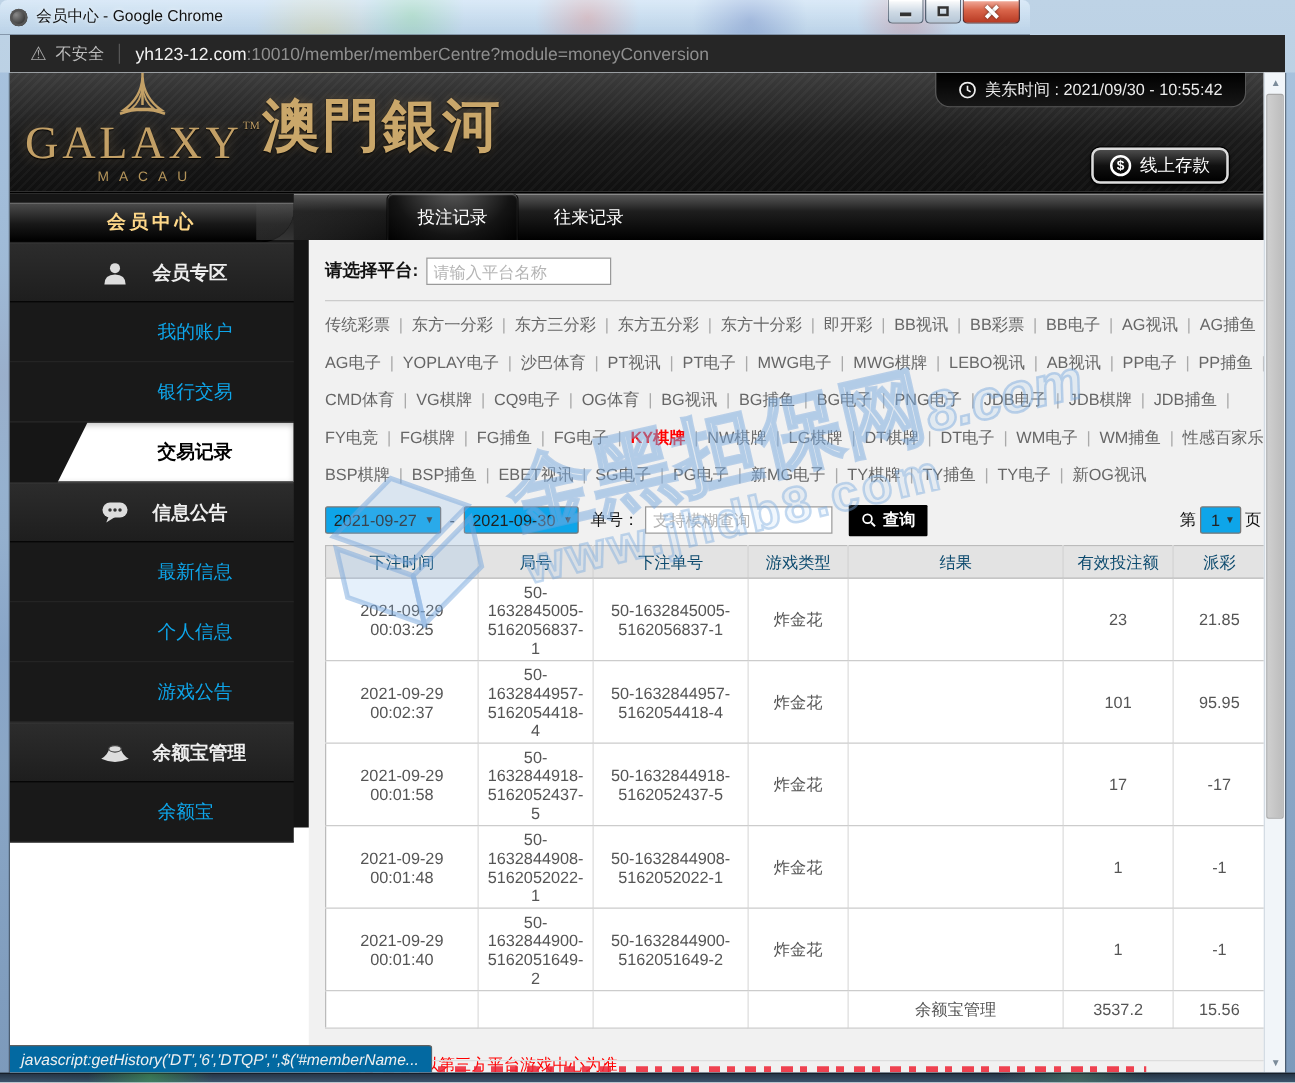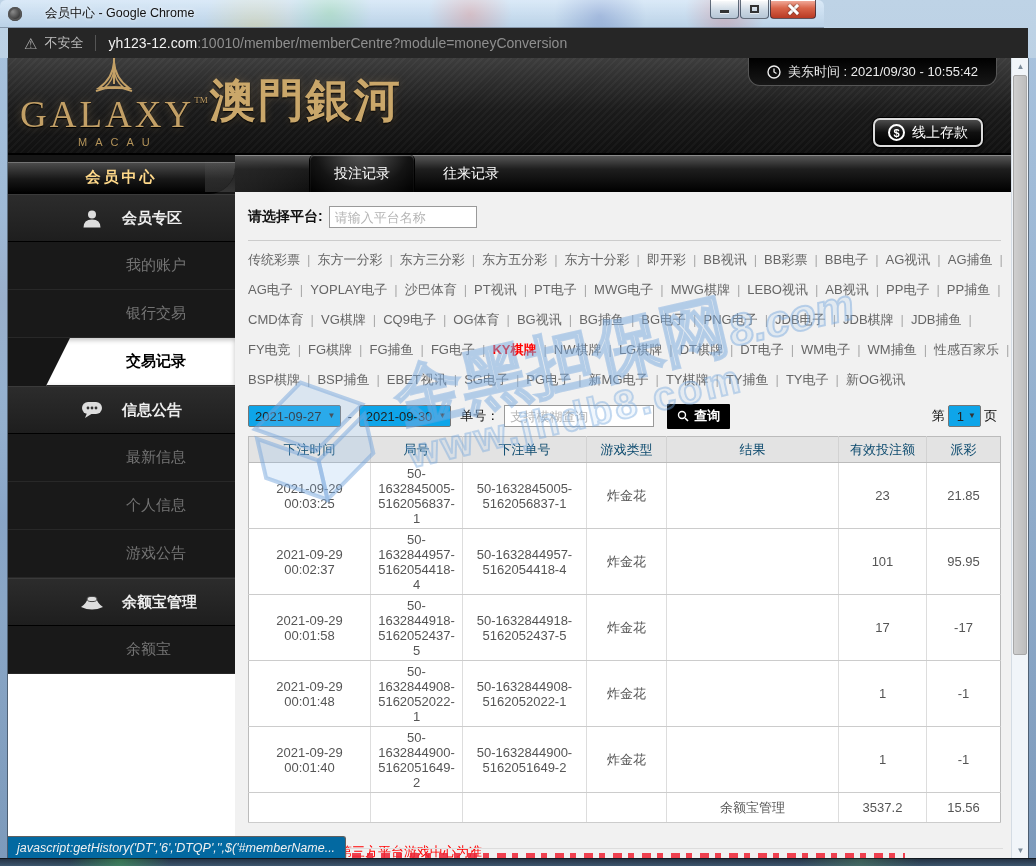--- a/index.html
+++ b/index.html
@@ -15,21 +15,21 @@
       radial-gradient(circle at 90px 858px, rgba(60,160,80,.6), transparent 70px),
       radial-gradient(circle at 880px 860px, rgba(70,120,90,.6), transparent 80px),
       radial-gradient(circle at 4px 300px, rgba(160,60,60,.55), transparent 90px),
       radial-gradient(circle at 4px 520px, rgba(60,90,170,.55), transparent 90px),
       linear-gradient(180deg,#bed3e6,#9db6cc); }
 
   
   .titlebar { position:absolute; left:0; top:0; width:824px; height:28px;
     background:linear-gradient(180deg, rgba(226,240,252,.78), rgba(186,210,232,.70));
     border-bottom:1px solid rgba(50,70,95,.5); border-radius:6px 6px 0 0;
-    display:flex; align-items:center; padding-left:8px;gap:16px; }
+    display:flex; align-items:center; padding-left:8px; }
   .favicon { width:14px; height:14px; border-radius:50%;
     background:radial-gradient(circle at 35% 35%, #8a8a8a, #2e2e2e 70%);
     box-shadow:inset 0 0 0 2px #555; margin-right:7px; flex:none; }
   .titletext { font-size:12.5px; color:#111; text-shadow:0 0 4px rgba(255,255,255,.95); white-space:nowrap; }
   .winbtns { position:absolute; right:8px; top:0; display:flex; }
   .wbtn { height:19px; border:1px solid rgba(20,35,55,.65); border-top:none;
     border-radius:0 0 4px 4px; display:flex; align-items:center; justify-content:center;
     background:linear-gradient(180deg,#fdfdfd,#cdd9e4 55%,#b6c6d6); box-shadow:inset 0 1px 0 #fff; cursor:pointer; }
   .wbtn + .wbtn { margin-left:1px; }
   .btn-min,.btn-max { width:29px; }
@@ -96,41 +96,41 @@
   
   .sidebar { width:227px; flex:none; background:#161616; padding-top:7px; }
   .side-title { height:32px; background:linear-gradient(180deg,#4e4e4e,#181818 55%,#000);
     border-bottom:1px solid #000; display:flex; align-items:center; justify-content:center;
     color:#ffd98a; font-size:15px; font-weight:bold; letter-spacing:3px;
     border-radius:0 0 26px 0; box-shadow:inset 0 1px 0 rgba(255,255,255,.22); }
   .s-section { height:48px; display:flex; align-items:center; padding-left:72px; gap:18px;
     background:linear-gradient(180deg,#2c2c2c,#1e1e1e); border-top:1px solid #3a3a3a; border-bottom:1px solid #000;
     color:#eee; font-size:15px; font-weight:bold; cursor:pointer; }
   .s-item { height:48px; display:flex; align-items:center; padding-left:118px;
-    background:#191919; border-bottom:1px solid #282828; color:#737373; font-size:15px; cursor:pointer; }
+    background:#191919; border-bottom:1px solid #282828; color:#0ea5e9; font-size:15px; cursor:pointer; }
   .s-item.active { background:#fff; color:#000; font-weight:bold;
     clip-path:polygon(62px 0, 100% 0, 100% 100%, 38px 100%, 62px 0);
     box-shadow:inset 0 2px 5px rgba(0,0,0,.25); }
   .s-icon { display:flex; width:24px; justify-content:center; }
 
   
   .maincol { width:776px; flex:none; position:relative; }
   .tabbar { height:37px; background:linear-gradient(180deg,#5a5a5a 0%,#1e1e1e 38%,#000 100%);
     position:relative; box-shadow:inset 0 1px 0 rgba(255,255,255,.3); }
   .tabbar::before { content:""; position:absolute; left:-30px; top:0; width:180px; height:37px;
     background:radial-gradient(ellipse at 0% 150%, rgba(255,255,255,.22), transparent 65%); }
   .tab { position:absolute; top:0; height:37px; display:flex; align-items:center; justify-content:center;
     color:#fff; font-size:14px; font-weight:normal; cursor:pointer; }
   .tab-active { left:74px; width:106px;
     background:radial-gradient(ellipse at 50% -20%, #616161, #141414 65%, #000);
     border-left:1px solid #000; border-right:1px solid #000; border-radius:5px 5px 0 0;
     box-shadow:inset 0 1px 1px rgba(255,255,255,.4); }
   .tab-plain { left:186px; width:100px; }
 
-  .panel { position:absolute; left:0; top:37px; width:776px; height:666px; background:#f1f1f1;
+  .panel { position:absolute; left:12px; top:37px; width:776px; height:666px; background:#f1f1f1;
     padding:13px 10px 0 13px; overflow:hidden; }
 
   .selrow { display:flex; align-items:center; height:24px; }
   .sel-label { font-size:14px; font-weight:bold; color:#111; }
   .plat-input { width:148px; height:22px; border:1px solid #9a9a9a; background:#fff; margin-left:6px;
     font-size:13px; padding:0 5px; color:#333; font-family:"Liberation Sans",sans-serif; }
   .plat-input::placeholder { color:#b5b5b5; }
   .hr1 { border:none; border-top:1px solid #ccc; margin:11px 0 4px 0; }
 
   .p-line { height:30px; line-height:30px; font-size:13px; white-space:nowrap; }

